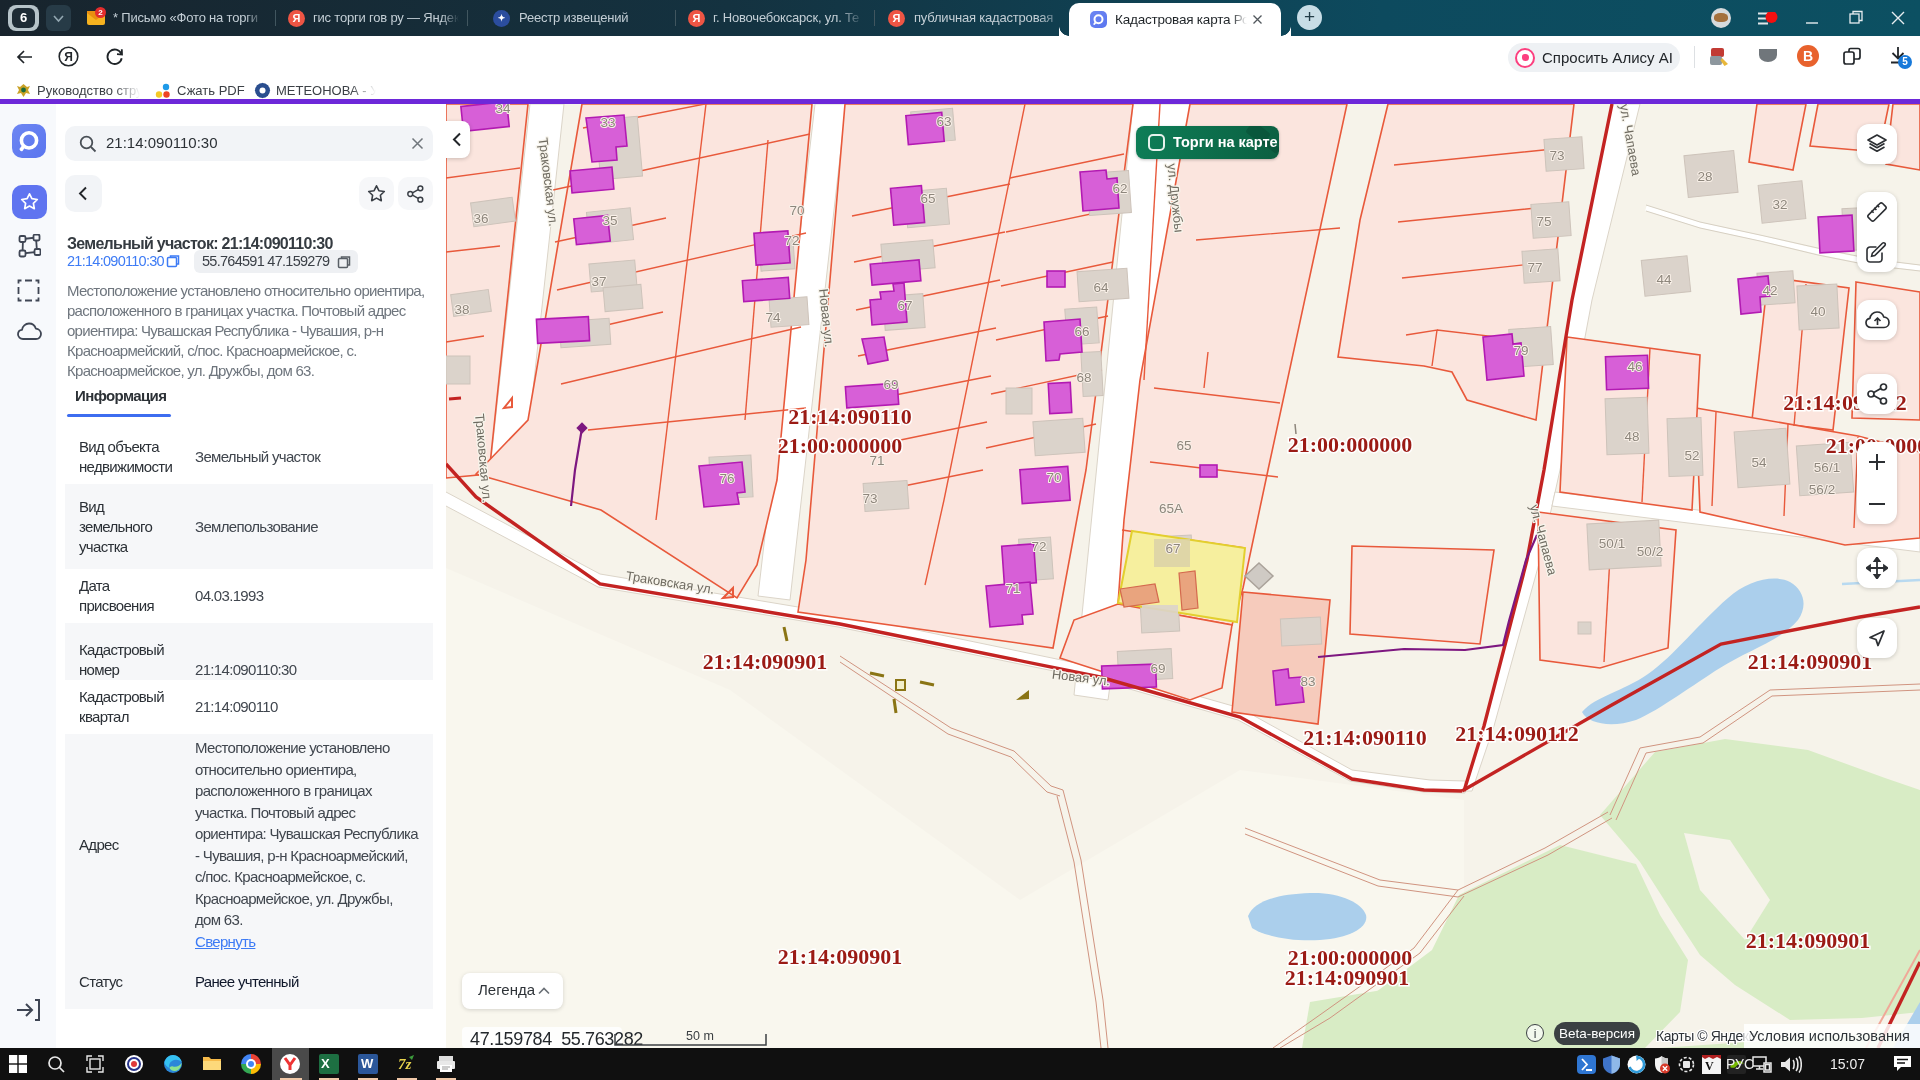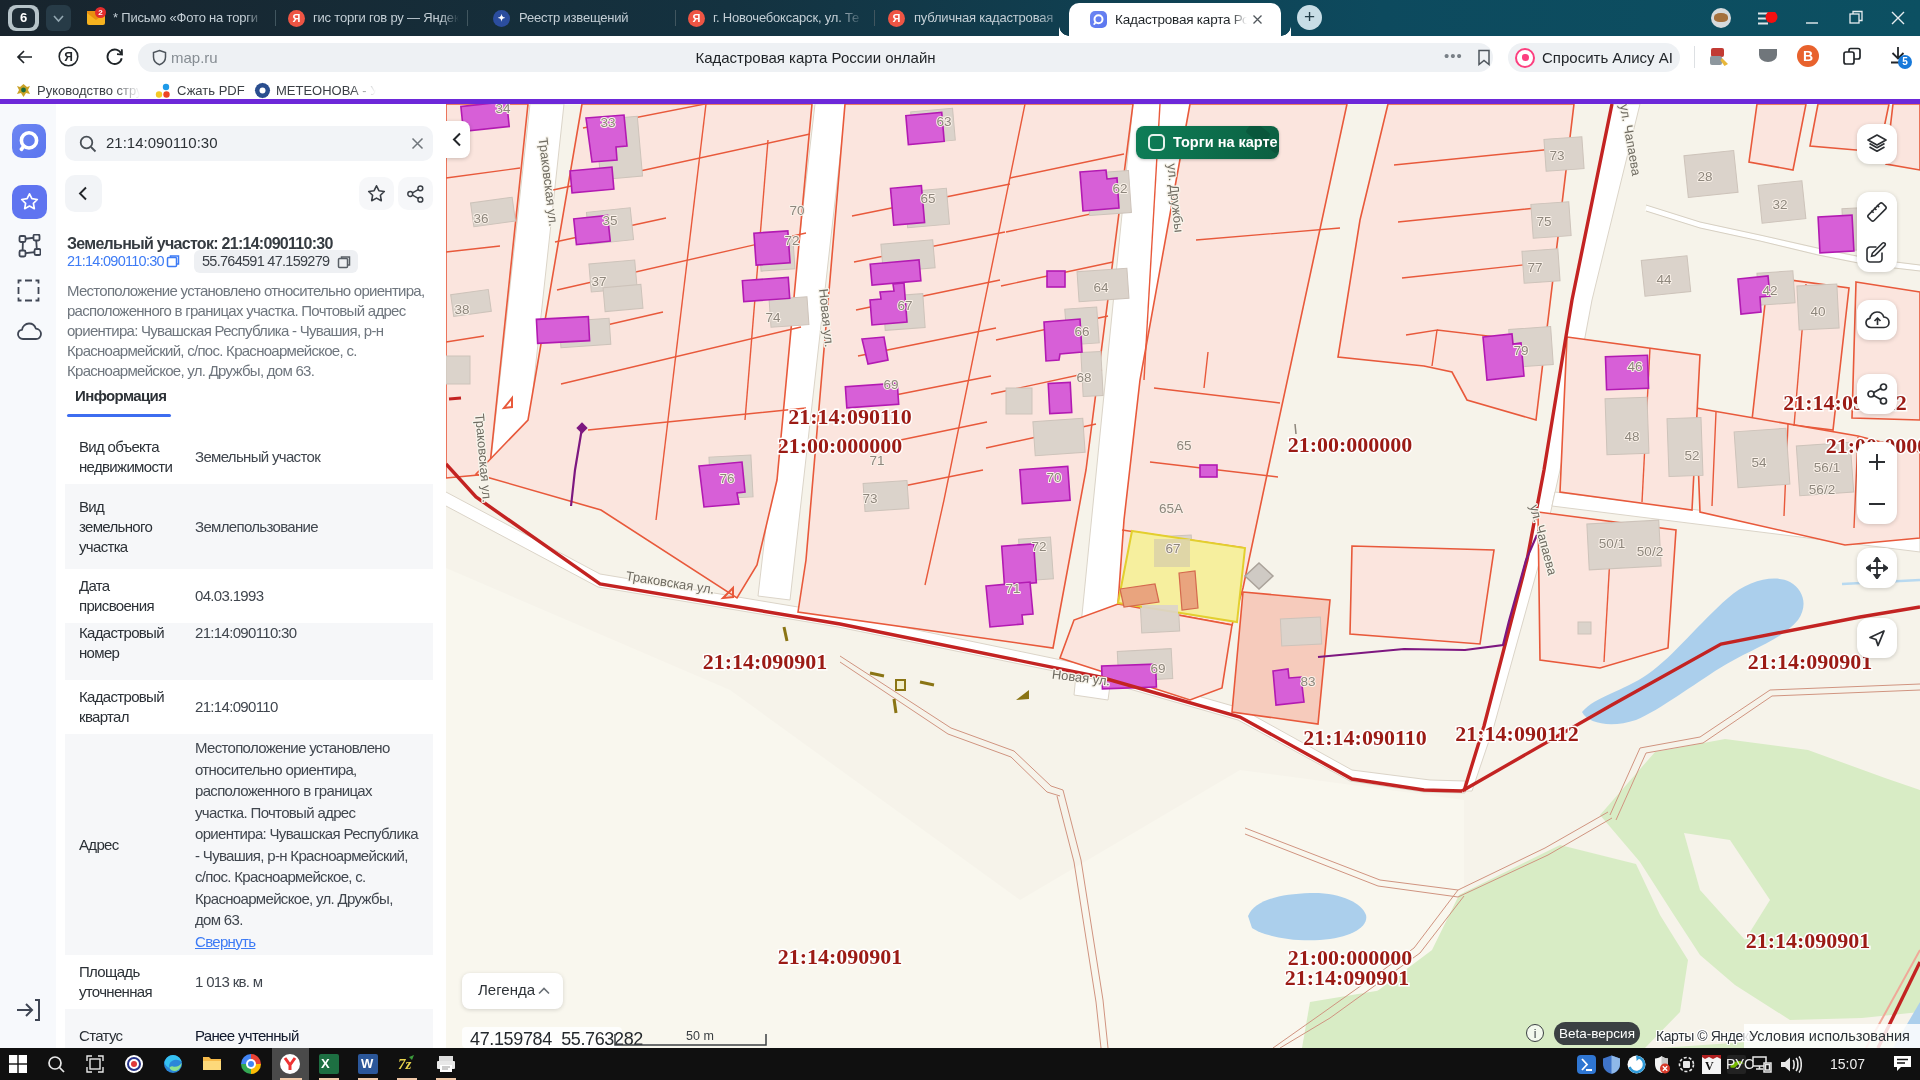--- a/index.html
+++ b/index.html
@@ -109,31 +109,20 @@
         <path d="M17 10 H3 M9 4 L3 10 L9 16" fill="none" stroke="#1f2428" stroke-width="1.7"></path>
       </svg>
     <svg style="position:absolute;left:58px;top:10px;" width="21" height="21" viewBox="0 0 21 21">
         <circle cx="10.5" cy="10.5" r="9.3" fill="none" stroke="#23282c" stroke-width="1.6"></circle>
         <text x="10.5" y="14.8" font-size="12" font-weight="bold" text-anchor="middle" fill="#23282c" font-family="Liberation Sans">Я</text>
       </svg>
     <svg style="position:absolute;left:104px;top:10px;" width="21" height="21" viewBox="0 0 21 21">
         <path d="M17.3 8 A7.2 7.2 0 1 0 17.7 12.2" fill="none" stroke="#1f2428" stroke-width="1.8"></path>
         <path d="M17.8 3.2 L18 8.6 L13 8.2" fill="none" stroke="#1f2428" stroke-width="1.8"></path>
       </svg>
-    <div id="addr">
-      <svg style="position:absolute;left:13px;top:6px;" width="17" height="17" viewBox="0 0 17 17">
-          <path d="M8.5 1.5 L14.5 3.5 V8 C14.5 12 11.5 14.7 8.5 15.7 C5.5 14.7 2.5 12 2.5 8 V3.5 Z" fill="none" stroke="#4e555c" stroke-width="1.5"></path>
-        </svg>
-      <div style="position:absolute;left:33px;top:6px;font-size:15px;color:#868d93;">map.ru</div>
-      <div style="position:absolute;left:0;top:6px;width:100%;text-align:center;font-size:15px;color:#1d2124;">Кадастровая карта России онлайн</div>
-      <div style="position:absolute;left:1306px;top:12px;width:20px;height:4px;color:#798087;font-size:15px;letter-spacing:1px;line-height:2px;">•••</div>
-      <svg style="position:absolute;left:1338px;top:6px;" width="16" height="17" viewBox="0 0 16 17">
-          <path d="M3 1.5 H13 V15.5 L8 11.5 L3 15.5 Z" fill="none" stroke="#4e555c" stroke-width="1.5"></path>
-        </svg>
-    </div>
     <div id="alice">
       <div style="position:absolute;left:7px;top:4.5px;width:20px;height:20px;border-radius:50%;background:#fff;border:2.5px solid #fc3f7f;"></div>
       <div style="position:absolute;left:14px;top:11px;width:7px;height:7px;border-radius:40% 50% 50% 50%;background:#fc3f7f;"></div>
       <div style="position:absolute;left:34px;top:6px;font-size:15px;color:#22262a;">Спросить Алису AI</div>
     </div>
     <div style="position:absolute;left:1694px;top:10px;width:1px;height:22px;background:#dde0e3;"></div>
     <svg style="position:absolute;left:1707px;top:9px;" width="24" height="24" viewBox="0 0 24 24">
         <rect x="4" y="3" width="13" height="9" rx="2" fill="#c23b34"></rect>
         <rect x="3" y="11" width="12" height="9" rx="2" fill="#8d979e"></rect>
         <path d="M15 13 L21 19 L17.5 21 L13.5 15.5 Z" fill="#e8b73a"></path>
@@ -625,35 +614,31 @@
         <div style="line-height:20px;color:#40464e;padding-left:16px;">Земельный участок</div>
       </div>
       <div style="display:flex;align-items:center;height:85px;padding-left:14px;background:#f6f7f9;">
         <div style="width:100px;line-height:20px;color:#2b3036;flex:none;">Вид земельного участка</div>
         <div style="line-height:20px;color:#40464e;padding-left:16px;">Землепользование</div>
       </div>
       <div style="display:flex;align-items:center;height:54px;padding-left:14px;">
         <div style="width:100px;line-height:20px;color:#2b3036;flex:none;">Дата присвоения</div>
         <div style="line-height:20px;color:#40464e;padding-left:16px;">04.03.1993</div>
       </div>
-      <div style="display:flex;align-items:flex-start;height:57px;padding-left:14px;background:#f6f7f9;">
+      <div style="display:flex;align-items:flex-end;height:57px;padding-left:14px;background:#f6f7f9;">
         <div style="width:100px;line-height:20px;color:#2b3036;flex:none;">Кадастровый номер</div>
         <div style="line-height:20px;color:#40464e;padding-left:16px;">21:14:090110:30</div>
       </div>
       <div style="display:flex;align-items:center;height:54px;padding-left:14px;">
         <div style="width:100px;line-height:20px;color:#2b3036;flex:none;">Кадастровый квартал</div>
         <div style="line-height:20px;color:#40464e;padding-left:16px;">21:14:090110</div>
       </div>
       <div style="display:flex;align-items:center;height:221px;padding-left:14px;background:#f6f7f9;">
         <div style="width:100px;line-height:20px;color:#2b3036;flex:none;">Адрес</div>
         <div style="line-height:21.5px;color:#40464e;padding-left:16px;white-space:nowrap;">Местоположение установлено<br>относительно ориентира,<br>расположенного в границах<br>участка. Почтовый адрес<br>ориентира: Чувашская Республика<br>- Чувашия, р-н Красноармейский,<br>с/пос. Красноармейское, с.<br>Красноармейское, ул. Дружбы,<br>дом 63.<br><span style="color:#3d7bf5;text-decoration:underline;">Свернуть</span></div>
-      </div>
-      <div style="display:flex;align-items:center;height:54px;padding-left:14px;">
-        <div style="width:100px;line-height:20px;color:#2b3036;flex:none;">Площадь уточненная</div>
-        <div style="line-height:20px;color:#40464e;padding-left:16px;">1 013 кв. м</div>
       </div>
       <div style="display:flex;align-items:center;height:54px;padding-left:14px;background:#f6f7f9;">
         <div style="width:100px;line-height:20px;color:#2b3036;flex:none;">Статус</div>
         <div style="line-height:20px;color:#0f172a;padding-left:16px;">Ранее учтенный</div>
       </div>
     </div>
   </div>
 
   <div id="taskbar">
     <svg style="position:absolute;left:9px;top:7px;" width="18" height="18" viewBox="0 0 18 18">

